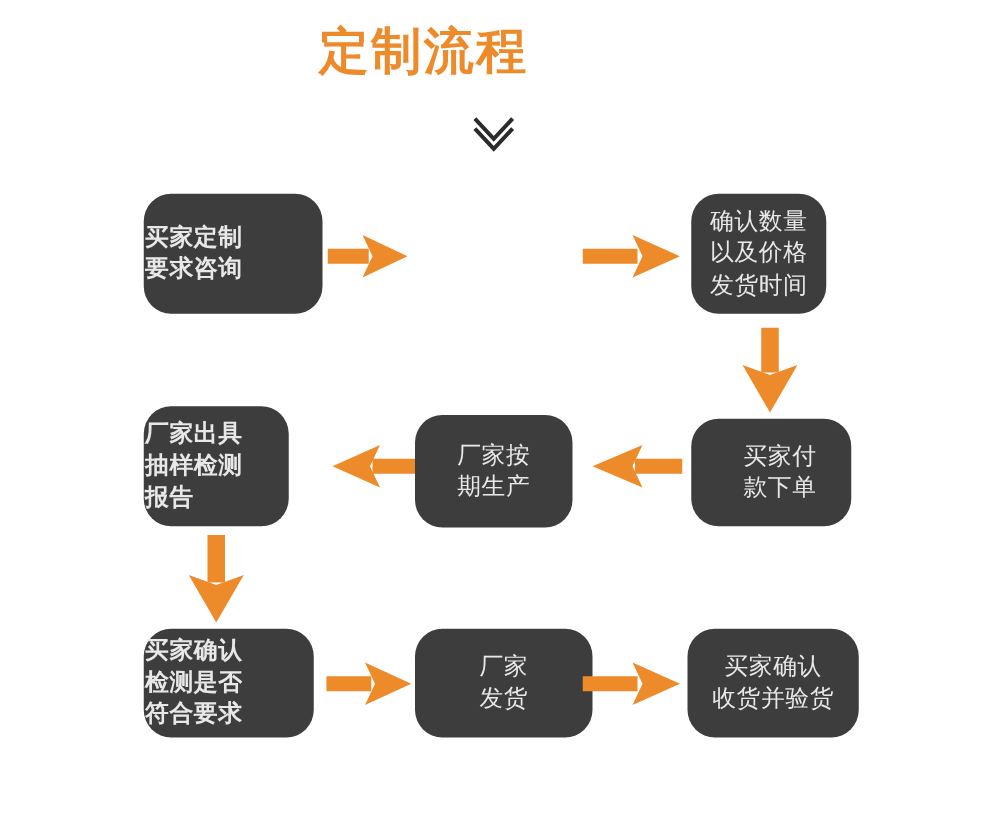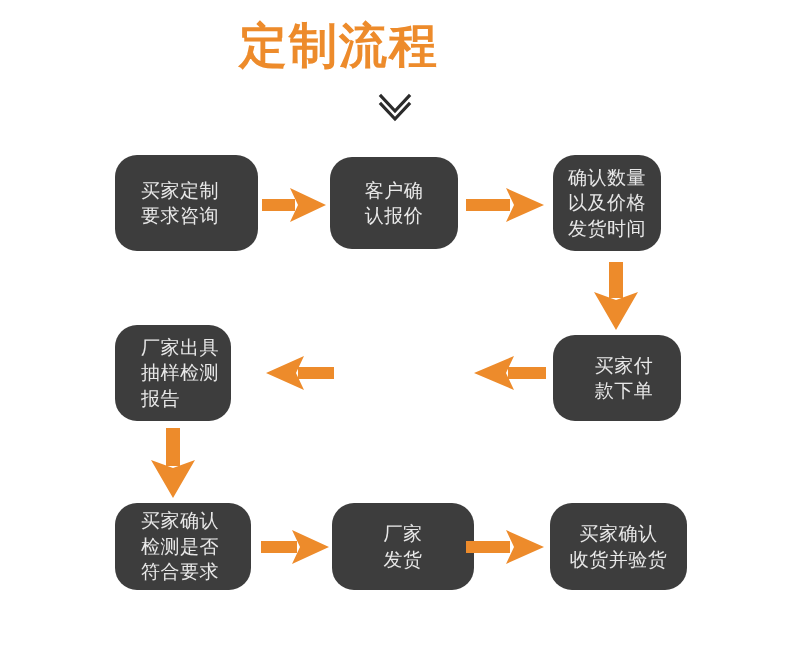--- a/index.html
+++ b/index.html
@@ -21,21 +21,21 @@
     height: 669px;
   }
 
   
   .title {
     position: absolute;
     left: 0;
     top: 18px;
     width: 678px;
     text-align: center;
-    font-size: 48px;
+    font-size: 40px;
     font-weight: bold;
     letter-spacing: 2px;
     color: #ED8B2B;
     line-height: 1.15;
     font-family: "DejaVu Sans", "Liberation Sans", sans-serif;
   }
 
   .title-chevron {
     position: absolute;
     left: 0;
@@ -56,21 +56,21 @@
   }
   .node .node-label {
     color: #e8e8e8;
     font-size: 19px;
     line-height: 1.34;
     white-space: pre-line;
     width: 100%;
     font-family: "DejaVu Sans", "Liberation Sans", sans-serif;
     letter-spacing: 0.5px;
   }
-  .align-left  .node-label { text-align: left;  padding-left: 26px; }
+  .align-left  .node-label { text-align: left;  padding-left: 1px; font-weight: bold; }
   .align-center .node-label { text-align: center; }
 
   
   .arrow {
     position: absolute;
     line-height: 0;
   }
 </style>
 </head>
 <body>
@@ -91,24 +91,20 @@
 要求咨询</span>
   </div>
 
   <div class="arrow" style="left:262px; top:186px; width:66px; height:38px;">
     <svg width="66" height="38" viewBox="0 0 66 38" xmlns="http://www.w3.org/2000/svg">
       <rect x="0" y="13" width="33" height="12" fill="#ED8B2B"></rect>
       <path d="M28 2 L64 19 L28 36 L36 19 Z" fill="#ED8B2B"></path>
     </svg>
   </div>
 
-  <div class="node align-center" style="left:330px; top:157px; width:128px; height:92px;">
-    <span class="node-label">客户确
-认报价</span>
-  </div>
 
   <div class="arrow" style="left:466px; top:186px; width:80px; height:38px;">
     <svg width="80" height="38" viewBox="0 0 80 38" xmlns="http://www.w3.org/2000/svg">
       <rect x="0" y="13" width="44" height="12" fill="#ED8B2B"></rect>
       <path d="M40 2 L78 19 L40 36 L48 19 Z" fill="#ED8B2B"></path>
     </svg>
   </div>
 
   <div class="node align-center" style="left:553px; top:155px; width:108px; height:96px;">
     <span class="node-label">确认数量
@@ -129,20 +125,24 @@
 报告</span>
   </div>
 
   <div class="arrow" style="left:256px; top:354px; width:78px; height:38px;">
     <svg width="78" height="38" viewBox="0 0 78 38" xmlns="http://www.w3.org/2000/svg">
       <rect x="42" y="13" width="36" height="12" fill="#ED8B2B"></rect>
       <path d="M48 2 L10 19 L48 36 L40 19 Z" fill="#ED8B2B"></path>
     </svg>
   </div>
 
+  <div class="node align-center" style="left:332px; top:332px; width:126px; height:90px;">
+    <span class="node-label">厂家按
+期生产</span>
+  </div>
 
   <div class="arrow" style="left:466px; top:354px; width:80px; height:38px;">
     <svg width="80" height="38" viewBox="0 0 80 38" xmlns="http://www.w3.org/2000/svg">
       <rect x="42" y="13" width="38" height="12" fill="#ED8B2B"></rect>
       <path d="M48 2 L8 19 L48 36 L40 19 Z" fill="#ED8B2B"></path>
     </svg>
   </div>
 
   <div class="node align-center" style="left:553px; top:335px; width:128px; height:86px;padding-left:14px;">
     <span class="node-label">买家付

